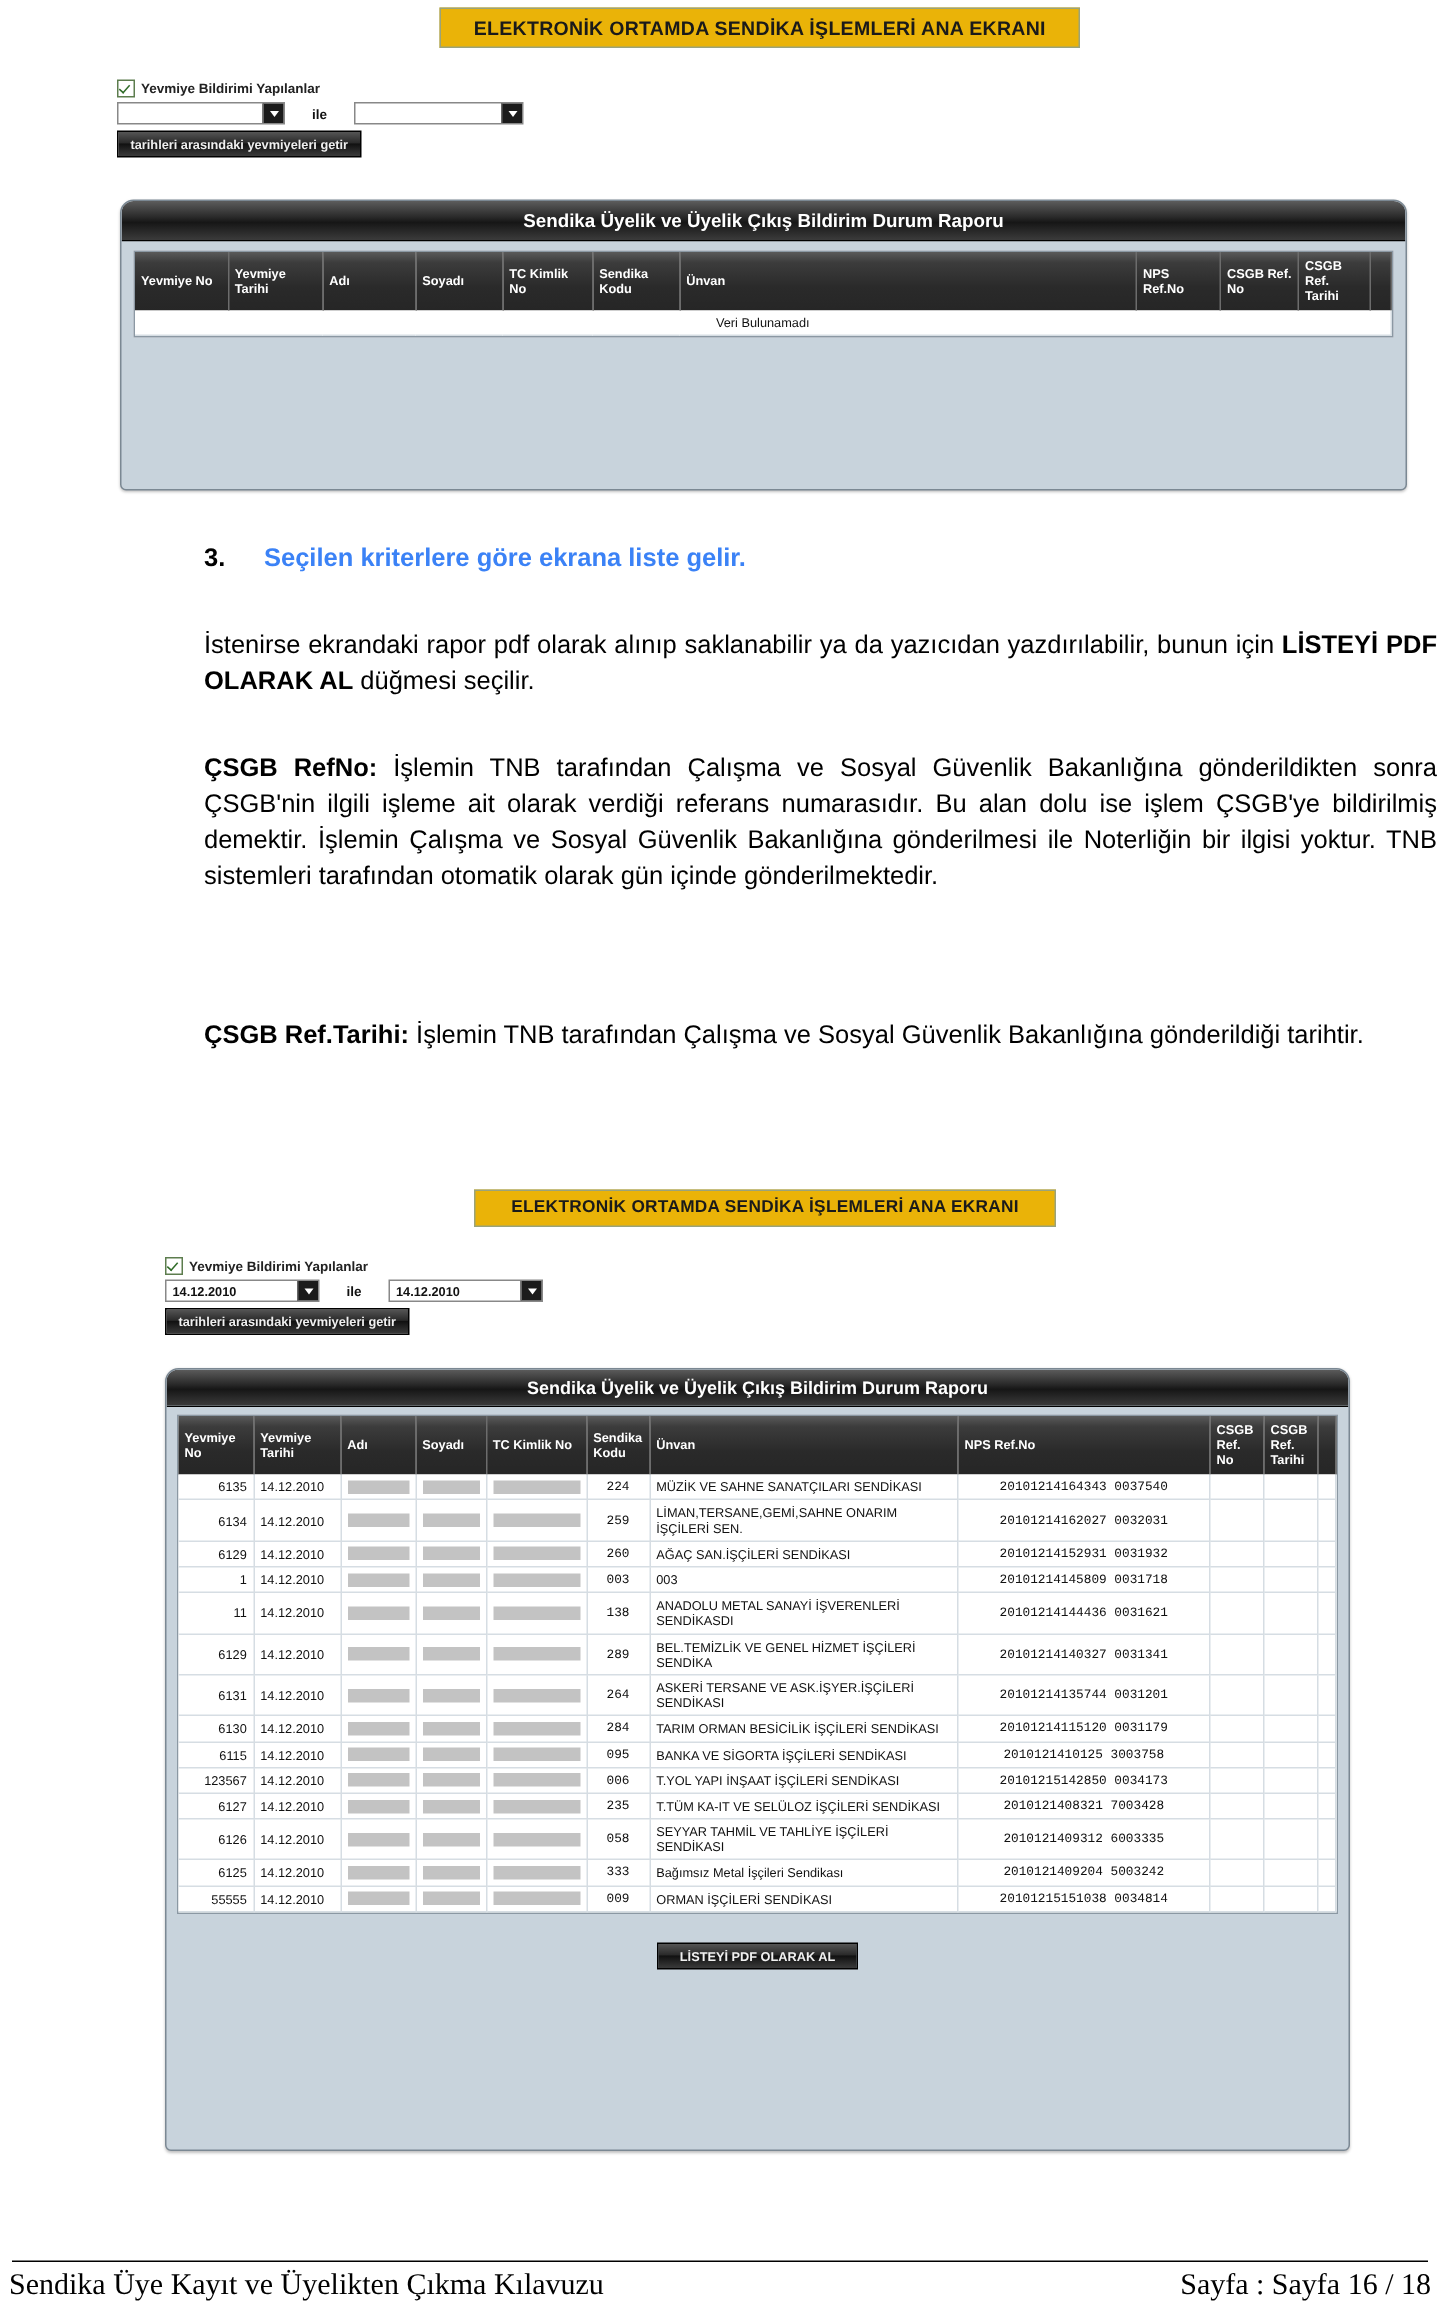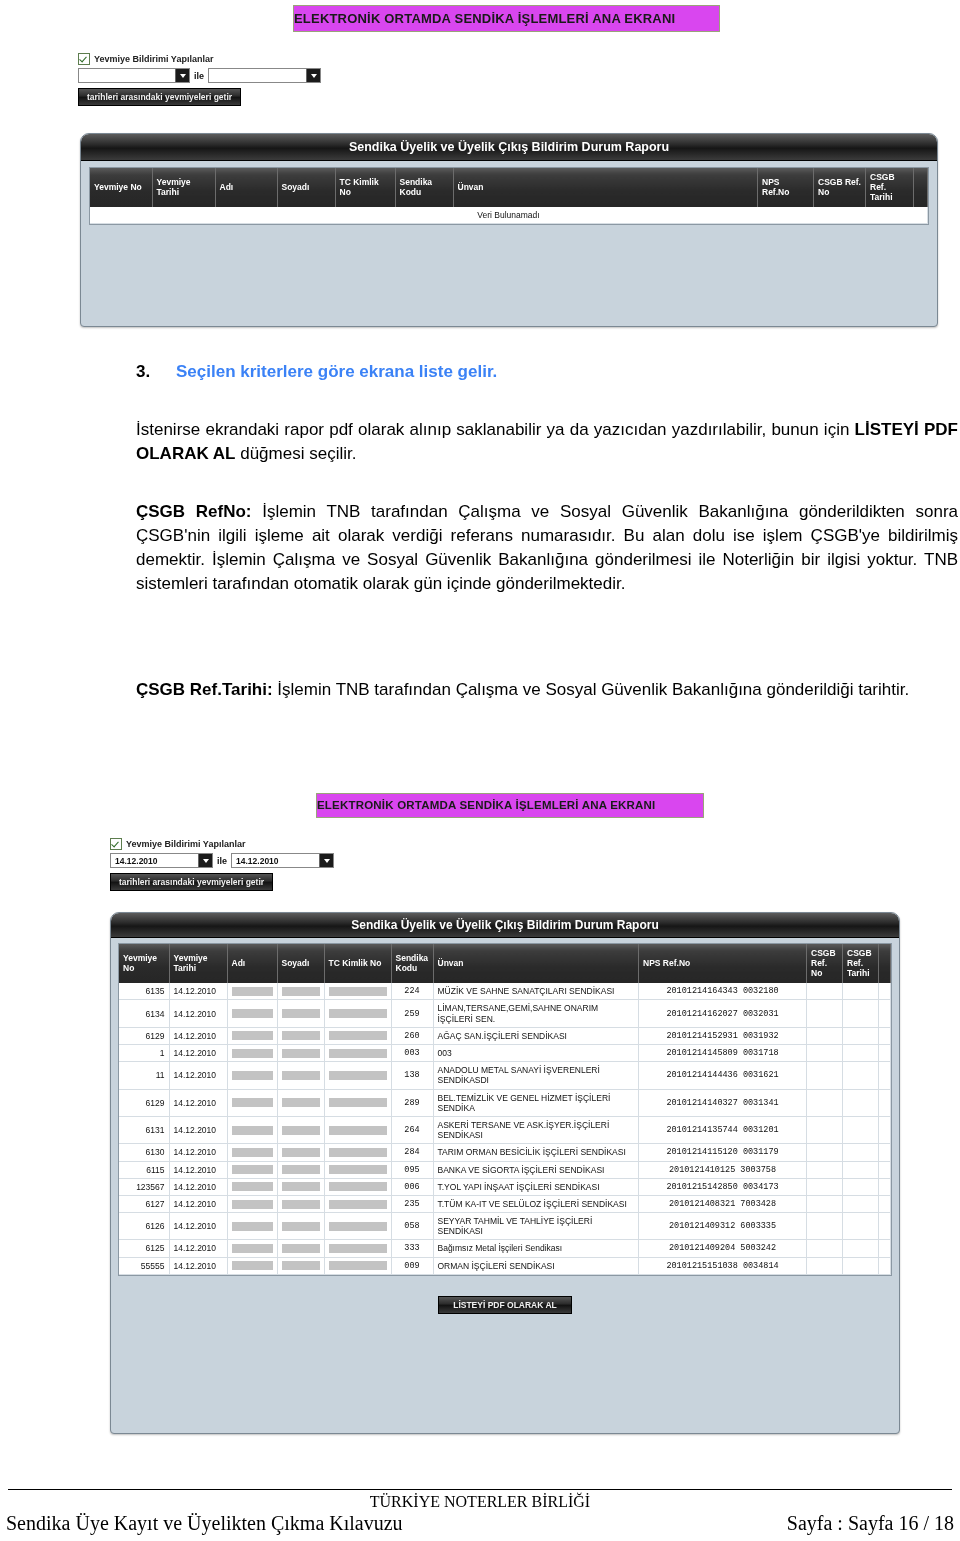--- a/index.html
+++ b/index.html
@@ -6,40 +6,40 @@
   body{
     width:960px; height:1541px; background:#ffffff;
     font-family:"Liberation Sans", sans-serif;
     color:#000; position:relative; overflow:hidden;
   }
   .page{position:relative; width:960px; height:1541px;}
 
   
   .green-banner{
     display:inline-block;
-    background:#d946ef;
+    background:#eab308;
     border:1px solid #9aa37a;
     color:#1a1a1a;
     font-weight:bold;
-    text-align:left;
+    text-align:center;
     letter-spacing:.2px;
     white-space:nowrap;
   }
   .crit-box{position:absolute;}
   .chk-row{display:flex;align-items:center;gap:4px;}
   .chk{
     width:10px;height:10px;border:1px solid #5d7d4e;background:#fff;
     display:inline-block;position:relative;flex:none;
   }
   .chk:after{
     content:"";position:absolute;left:2px;top:1px;width:3px;height:6px;
     border:solid #2f6b27;border-width:0 1.6px 1.6px 0;transform:rotate(42deg);
   }
   .chk-label{font-size:9px;font-weight:bold;color:#222;white-space:nowrap;}
-  .combo-row{display:flex;align-items:center;gap:4px;margin-top:3px;}
+  .combo-row{display:flex;align-items:center;gap:18px;margin-top:3px;}
   .combo{
     display:flex;align-items:center;
     height:15px;border:1px solid #888;background:#fff;
     font-size:8.5px;font-weight:bold;color:#111;
     padding-left:4px;box-sizing:border-box;position:relative;
   }
   .combo .val{flex:1;white-space:nowrap;}
   .combo .arrow{
     width:13px;height:13px;background:#1b1b1b;
     display:flex;align-items:center;justify-content:center;
@@ -300,21 +300,21 @@
                   <span class="redact"></span>
                 </td>
                 <td>
                   <span class="redact"></span>
                 </td>
                 <td>
                   <span class="redact"></span>
                 </td>
                 <td class="ctr">224</td>
                 <td>MÜZİK VE SAHNE SANATÇILARI SENDİKASI</td>
-                <td class="ctr">20101214164343 0032180</td>
+                <td class="ctr">20101214164343 0037540</td>
                 <td></td>
                 <td></td>
                 <td></td>
               </tr>
               <tr>
                 <td class="num">6134</td>
                 <td>14.12.2010</td>
                 <td>
                   <span class="redact"></span>
                 </td>
@@ -564,20 +564,19 @@
       </div>
 
       <div style="text-align:center;margin-top:18px;">
         <span class="dark-btn" style="padding:3px 14px;">LİSTEYİ PDF OLARAK AL</span>
       </div>
     </div>
   </div>
 
   <div class="footer">
     <hr>
-    <div class="org">TÜRKİYE NOTERLER BİRLİĞİ</div>
     <div class="row">
       <span>Sendika Üye Kayıt ve Üyelikten Çıkma Kılavuzu</span>
       <span>Sayfa : Sayfa 16 / 18</span>
     </div>
   </div>
 
 </div>
 
 </body></html>

